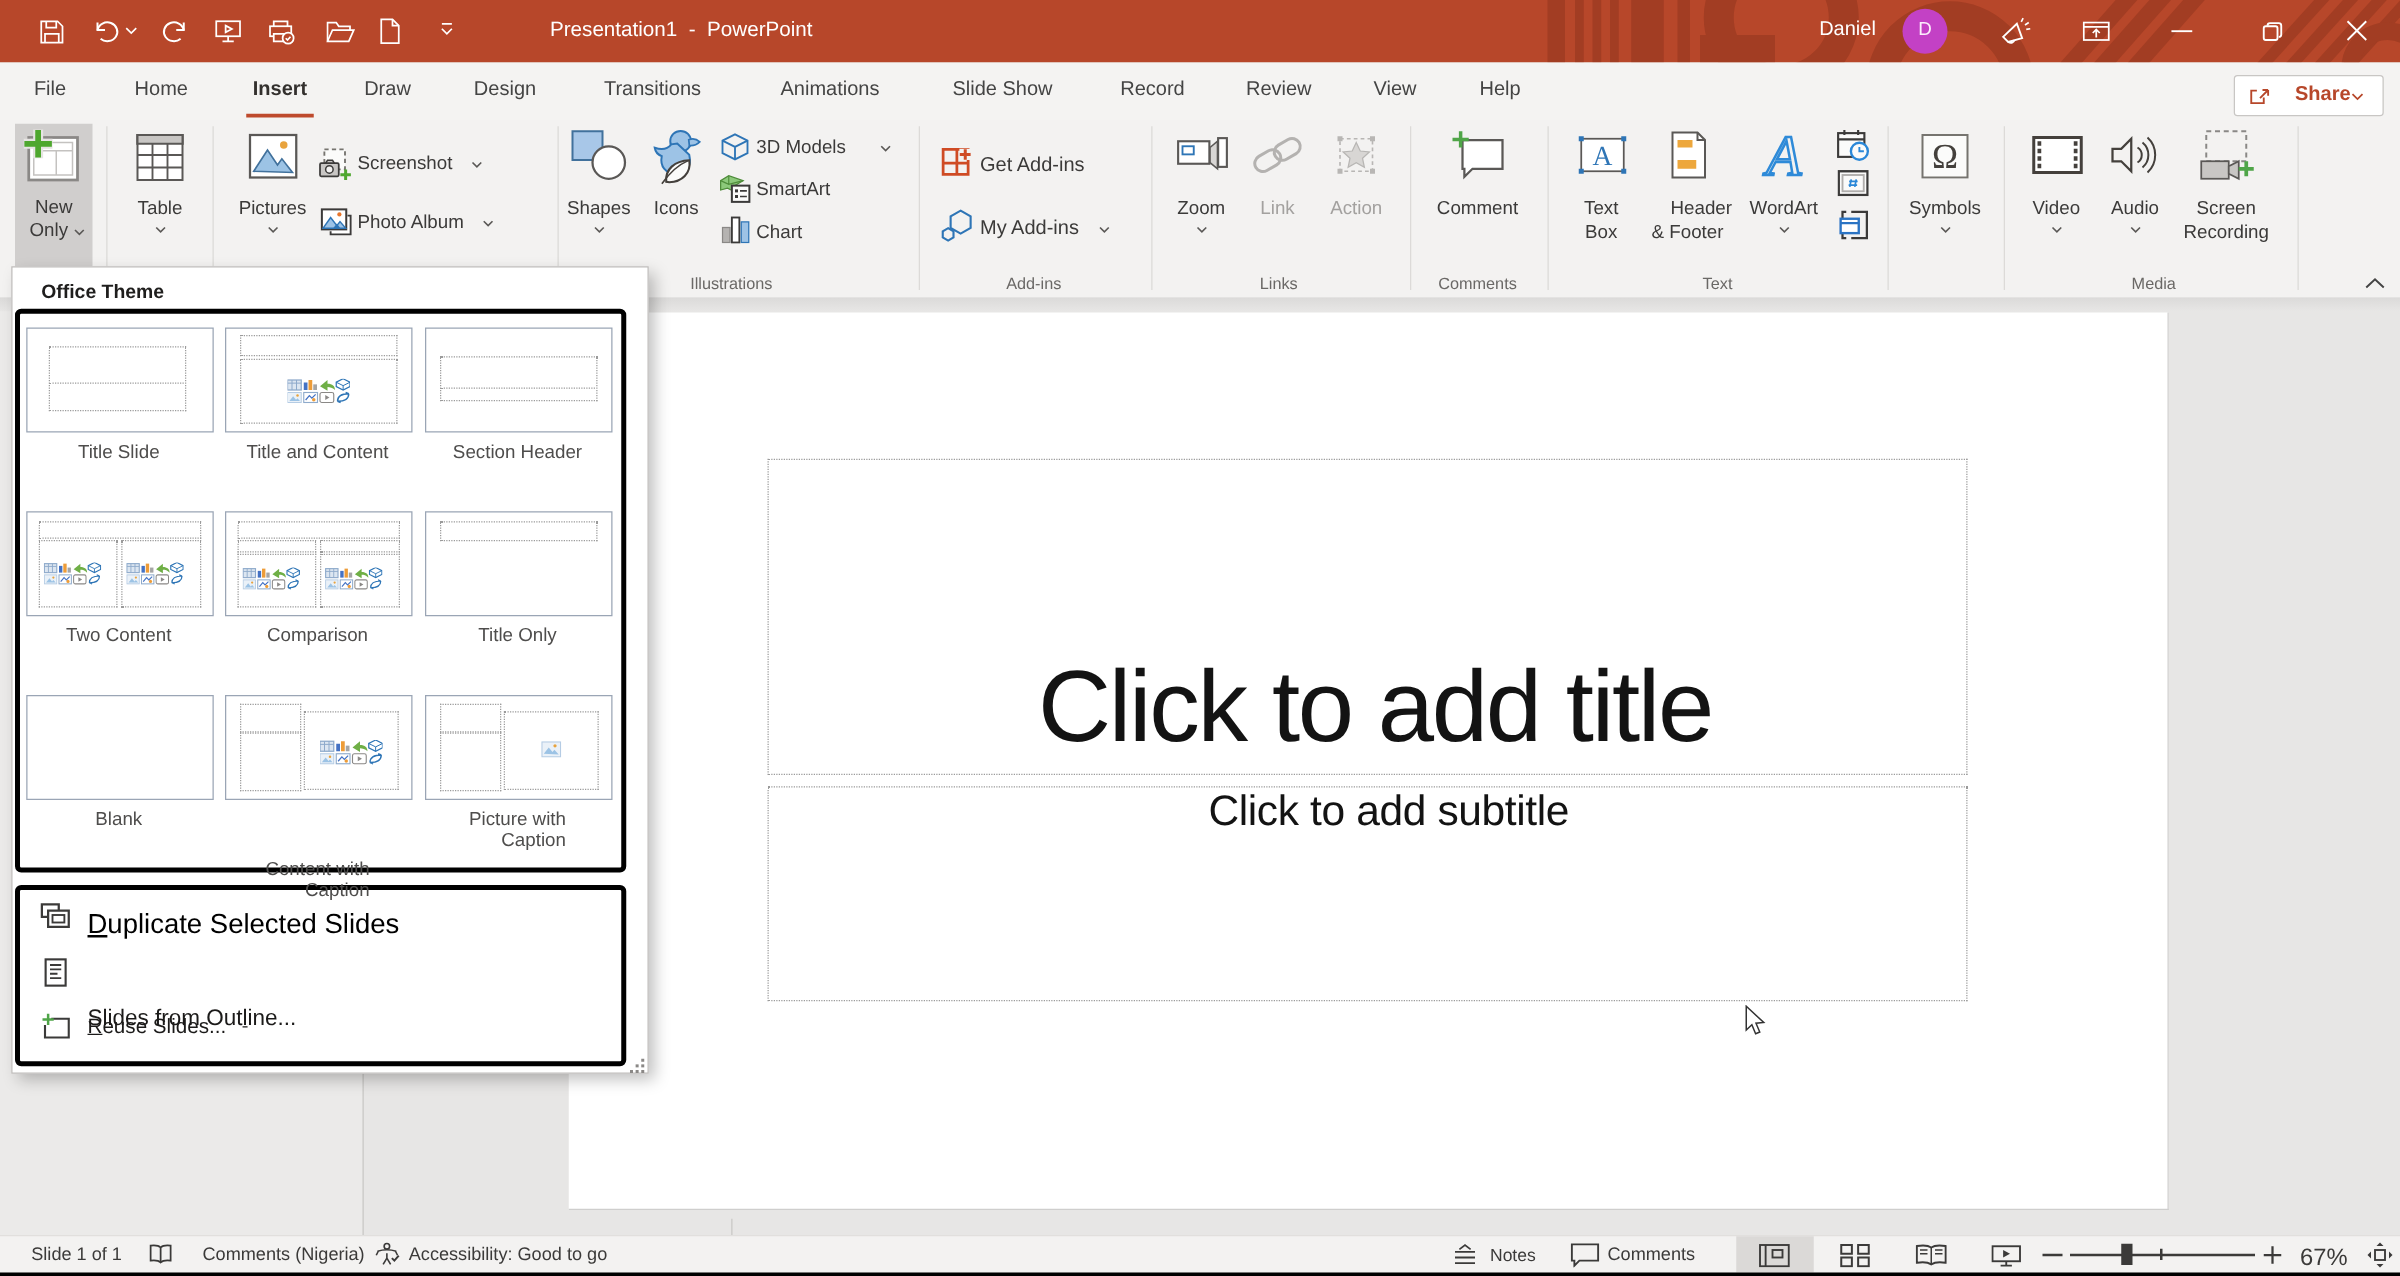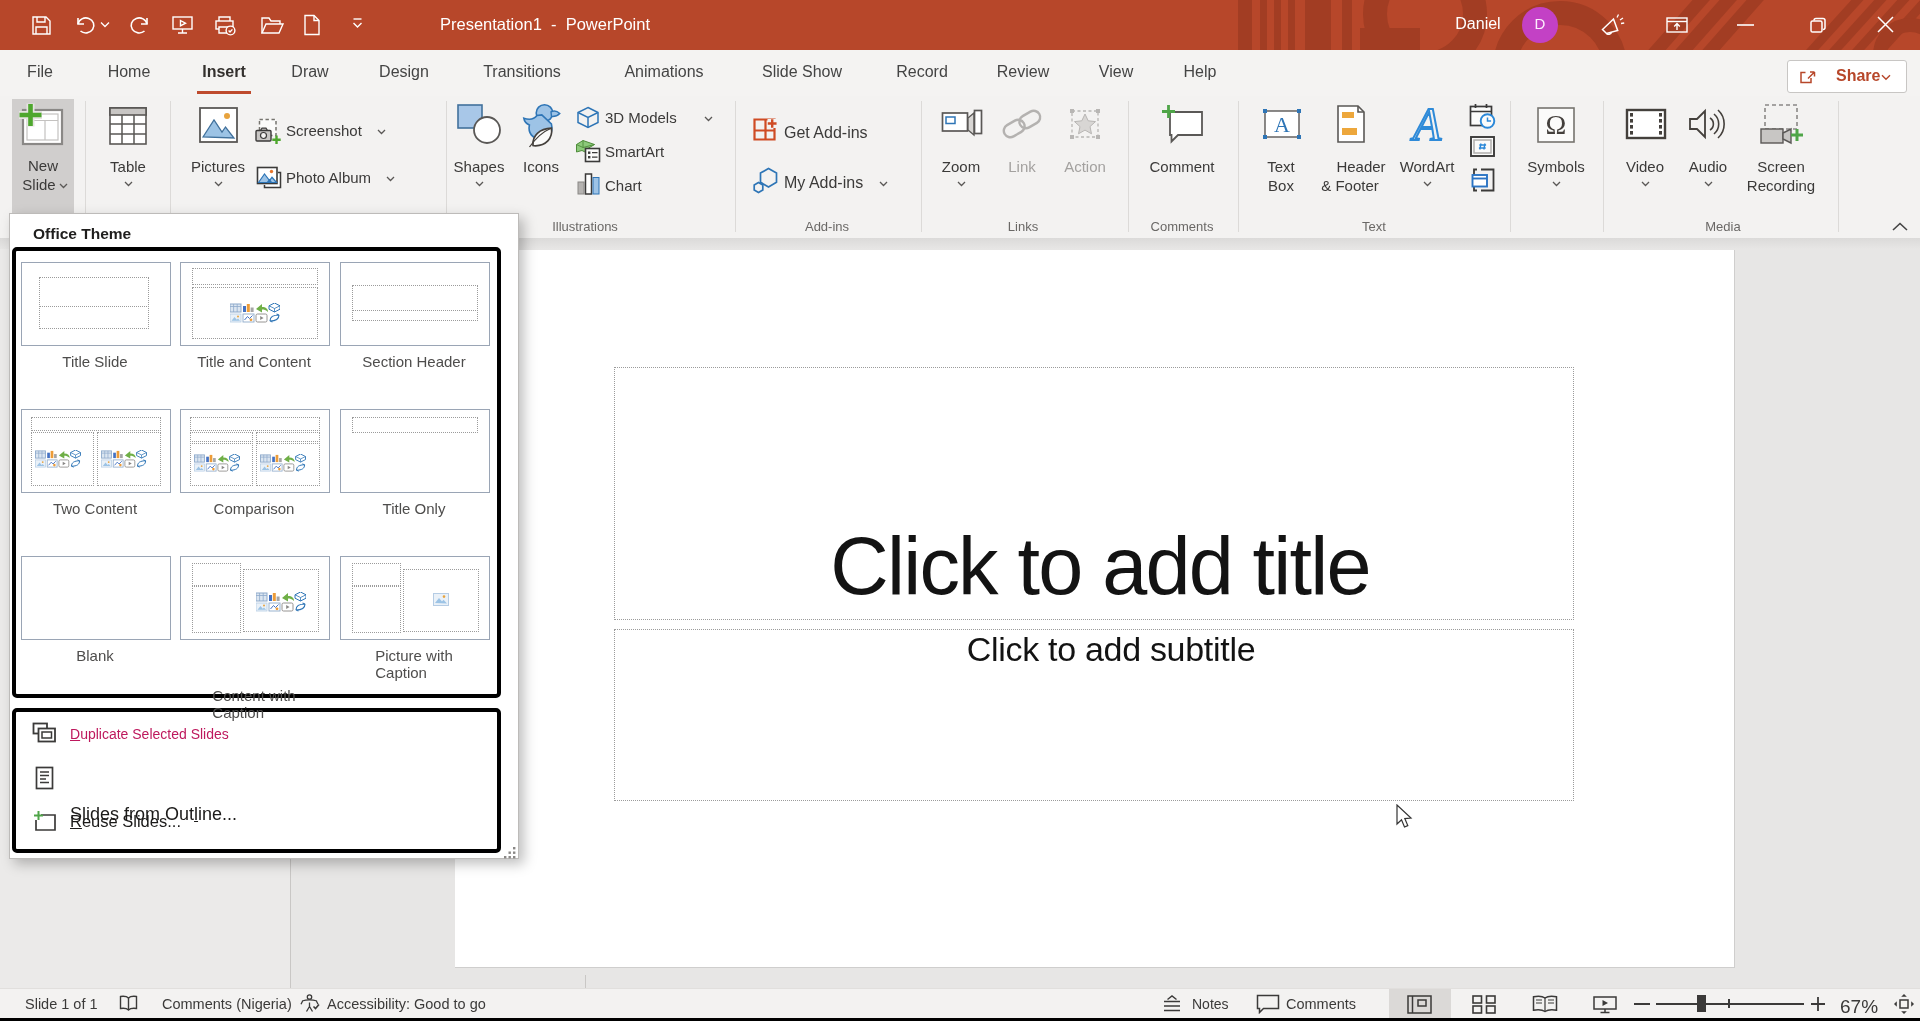--- a/index.html
+++ b/index.html
@@ -175,21 +175,21 @@
 
   <div class="a" style="left:12px;top:3px;width:62px;height:115px;background:#D0CECD;"></div>
   <svg class="a" style="left:12px;top:5px" width="62" height="48" viewBox="0 0 62 48">
     <rect x="11" y="9" width="39" height="34" fill="#fff" stroke="#8A8886" stroke-width="2.2"></rect>
     <rect x="15" y="13" width="31" height="26" fill="none" stroke="#C4C2C0" stroke-width="1.2"></rect>
     <path d="M15 19.5 h31 M33 19.5 v19.5" stroke="#C4C2C0" stroke-width="1.2" fill="none"></path>
     <path d="M18.5 2.5 v23 M7 14 h23" stroke="#E6E4E2" stroke-width="8"></path>
     <path d="M18.5 3 v22 M7.5 14 h22" stroke="#4EA72E" stroke-width="4.6"></path>
   </svg>
   <div class="b1" style="left:43px;top:61px;">New</div>
-  <div class="b2" style="left:39px;top:80px;">Slide</div>
+  <div class="b2" style="left:39px;top:80px;">Only</div>
   <svg class="chev" style="left:59px;top:87px" width="9" height="6" viewBox="0 0 9 6">
       <path d="M1 1 l3.5 3.5 L8 1"></path>
     </svg>
 
   <svg class="a" style="left:108px;top:8px" width="40" height="44" viewBox="0 0 40 44">
     <rect x="2" y="4" width="36" height="7" fill="#C8C6C4" stroke="#5A5856" stroke-width="1.6"></rect>
     <rect x="2" y="4" width="36" height="36" fill="#fff" stroke="#5A5856" stroke-width="1.6"></rect>
     <rect x="2" y="4" width="36" height="7" fill="#C8C6C4" stroke="#5A5856" stroke-width="1.6"></rect>
     <path d="M2 20 h36 M2 30 h36 M14 11 v29 M26 11 v29" stroke="#5A5856" stroke-width="1.5" fill="none"></path>
   </svg>
@@ -432,21 +432,21 @@
 <div class="a" style="left:9px;top:213px;width:510px;height:646px;background:#fff;border:1px solid #BDBBB9;box-shadow:5px 5px 12px rgba(0,0,0,0.25);box-sizing:border-box;"></div>
 <div class="a" style="left:33px;top:225px;font-size:15.5px;font-weight:bold;color:#1F1E1D;">Office Theme</div>
 
 <div class="a" style="left:12px;top:247px;width:489px;height:451px;border:4px solid #000;border-radius:5px;box-sizing:border-box;"></div>
 
 <div class="a" style="left:12px;top:708px;width:489px;height:145px;border:4px solid #000;border-radius:5px;box-sizing:border-box;"></div>
 
 <style>
  .thumb{position:absolute;width:148px;height:82px;background:#fff;border:1px solid #9AA5B5;}
  .dash{position:absolute;border:1px dotted #9B9B9B;}
- .tlab{position:absolute;transform:translateX(-50%);font-size:15px;color:#4E4D4C;white-space:nowrap;text-align:left;}
+ .tlab{position:absolute;transform:translateX(-50%);font-size:15px;color:#4E4D4C;white-space:nowrap;text-align:right;}
 </style>
 
 <div class="thumb" style="left:21px;top:262px;">
   <div class="dash" style="left:17px;top:14px;width:108px;height:50px;"></div>
   <div class="dash" style="left:17px;top:43px;width:108px;height:0;border-width:1px 0 0 0;"></div>
 </div>
 <div class="thumb" style="left:180px;top:262px;">
   <div class="dash" style="left:11px;top:5px;width:124px;height:15px;"></div>
   <div class="dash" style="left:11px;top:24px;width:124px;height:50px;"></div>
   <svg class="a" style="left:49px;top:40px" width="50" height="20" viewBox="0 0 50 20">
@@ -513,21 +513,21 @@
 </div>
 <div class="tlab" style="left:95px;top:647px;">Blank</div>
 <div class="tlab" style="left:254px;top:647px;margin-top:40px;">Content with<br>Caption</div>
 <div class="tlab" style="left:414px;top:647px;">Picture with<br>Caption</div>
 
 <svg class="a" style="left:32px;top:722px" width="25" height="24" viewBox="0 0 25 24" fill="none" stroke="#3B3A39">
   <rect x="1.5" y="1.5" width="13.5" height="10" stroke-width="1.8"></rect>
   <rect x="6.5" y="6.5" width="16.5" height="13" fill="#fff" stroke-width="1.8"></rect>
   <rect x="10" y="10" width="9.5" height="6" stroke-width="1.5"></rect>
 </svg>
-<div class="a" style="left:70px;top:726px;font-size:14px;color:#be185d;"><u>D</u>uplicate Selected Slides</div>
+<div class="a" style="left:70px;top:726px;font-size:22px;color:#000000;"><u>D</u>uplicate Selected Slides</div>
 <svg class="a" style="left:35px;top:766px" width="19" height="24" viewBox="0 0 19 24" fill="none" stroke="#3B3A39" stroke-width="1.7">
   <rect x="1.5" y="1.5" width="16" height="21"></rect>
   <path d="M5 6 h9 M5 9.5 h9 M5 13 h6 M5 16.5 h9" stroke-width="1.5"></path>
 </svg>
 <div class="a" style="left:70px;top:768px;font-size:18px;color:#1B1A19;margin-top:36px;">Slides from Out<u>l</u>ine...</div>
 <svg class="a" style="left:33px;top:810px" width="24" height="22" viewBox="0 0 24 22" fill="none" stroke="#3B3A39" stroke-width="1.7">
   <path d="M8 5 h14 v15 h-19 v-10"></path>
   <path d="M5.5 1 v9 M1 5.5 h9" stroke="#4FA548" stroke-width="2"></path>
 </svg>
 <div class="a" style="left:70px;top:812px;font-size:16.5px;color:#1B1A19;"><u>R</u>euse Slides...</div>

